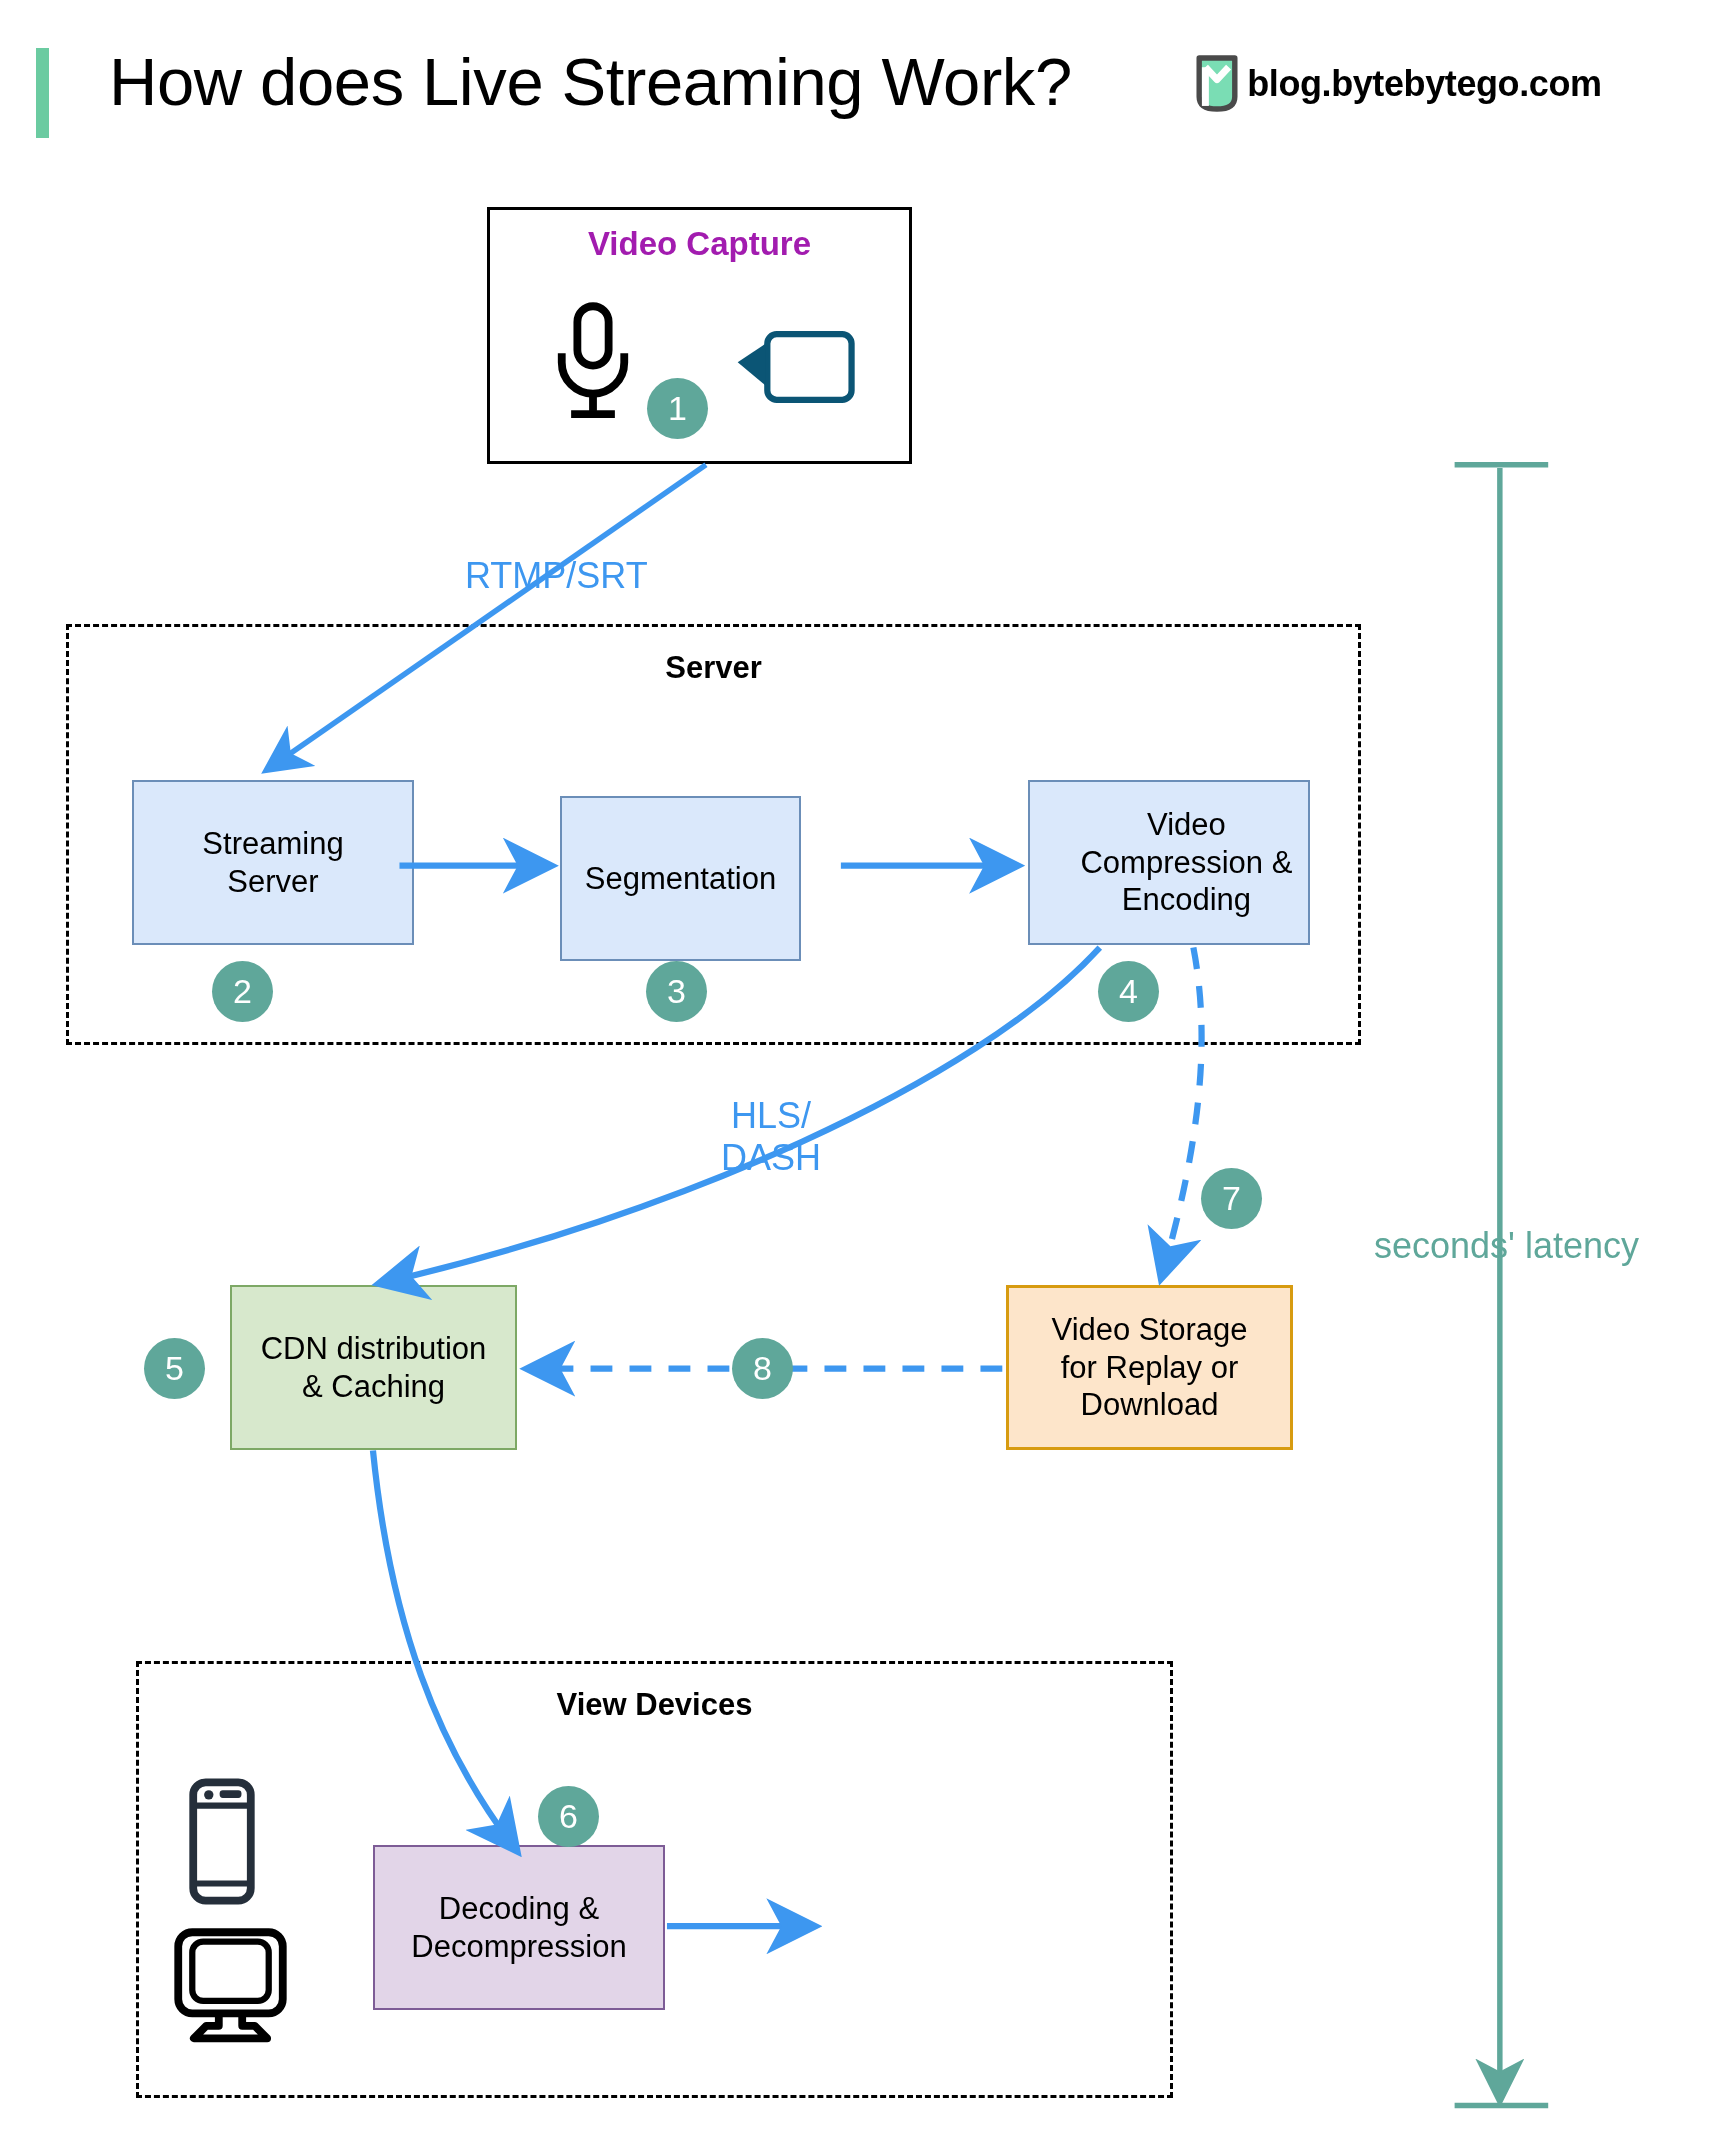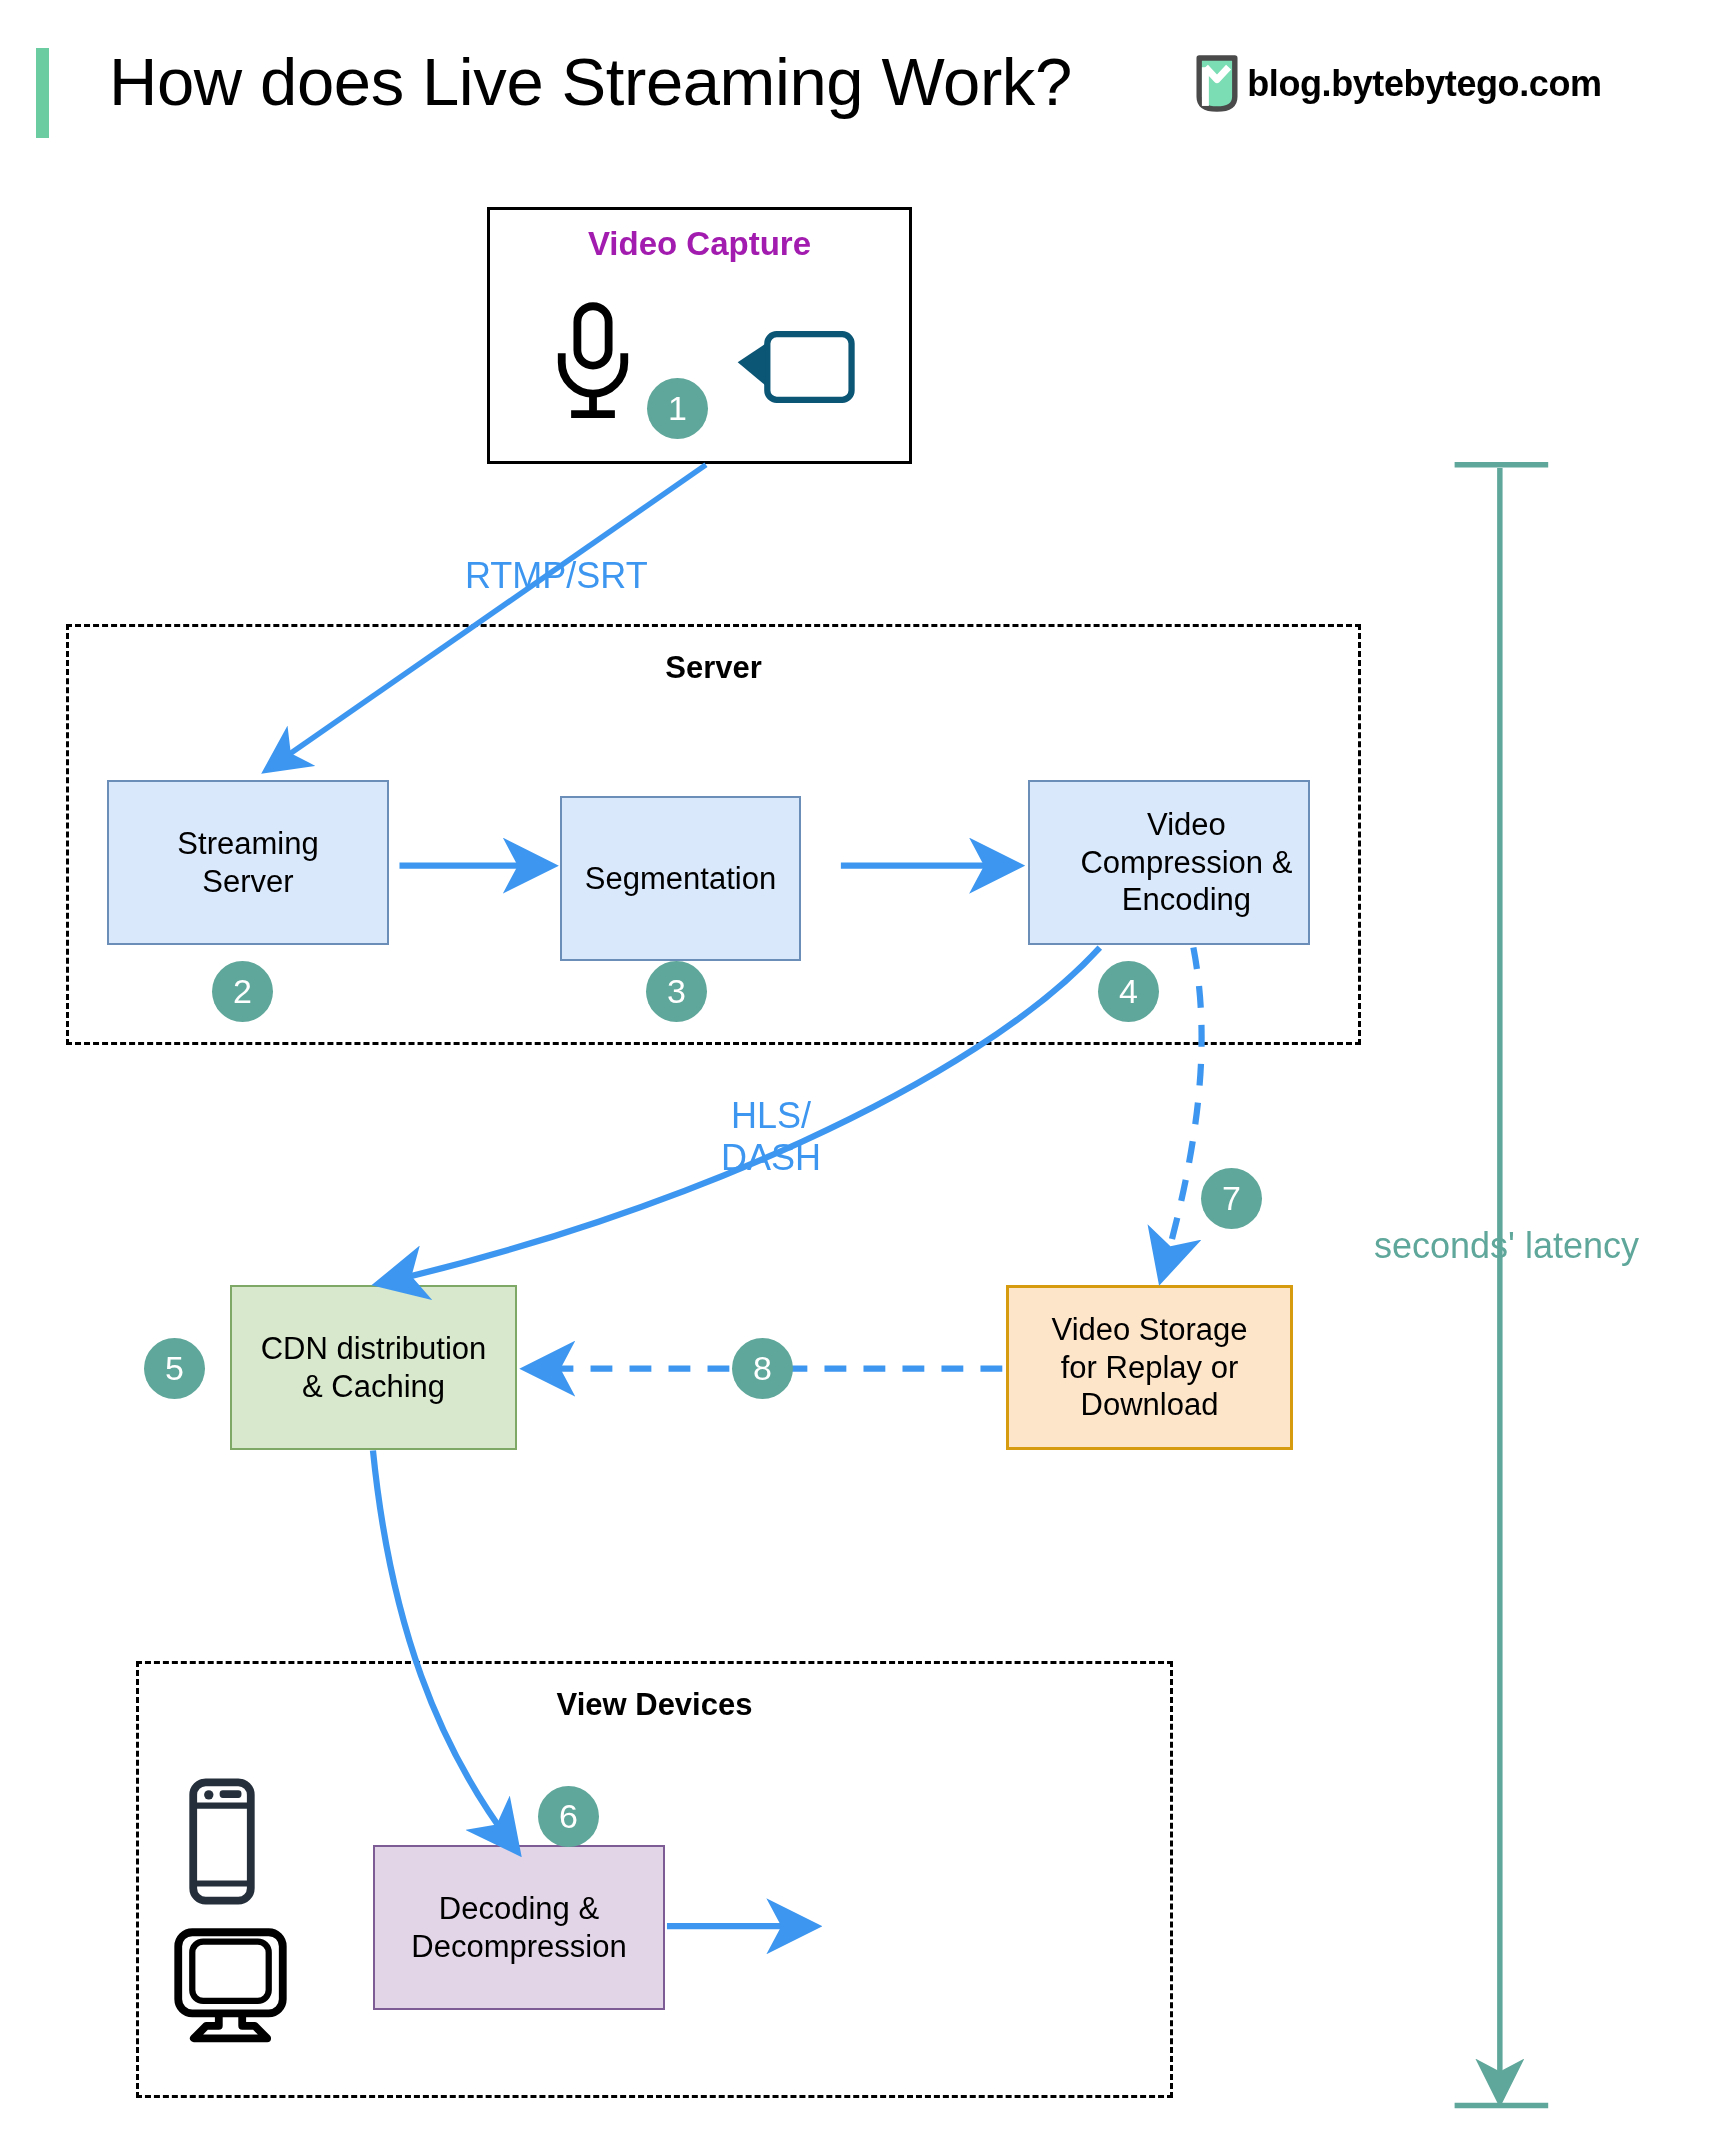--- a/index.html
+++ b/index.html
@@ -204,21 +204,21 @@
   <svg class="icon-abs" style="left:725px; top:328px;" width="133" height="78" viewBox="0 0 85 50">
     <rect x="27" y="4" width="54" height="42" rx="6" fill="none" stroke="#0B5575" stroke-width="4"></rect>
     <path d="M26 10 L8 22 L26 37 Z" fill="#0B5575"></path>
   </svg>
 
   <div class="step" style="left:647px; top:378px;">1</div>
 
   <div class="group-box" style="left:66px; top:624px; width:1295px; height:421px;"></div>
   <div class="group-title" style="left:66px; top:650px; width:1295px;">Server</div>
 
-  <div class="node blue-node" style="left:107px; top:780px; width:282px; height:165px;">Streaming
+  <div class="node blue-node" style="left:132px; top:780px; width:282px; height:165px;">Streaming
 Server</div>
   <div class="step" style="left:212px; top:961px;">2</div>
 
   <div class="node blue-node" style="left:560px; top:796px; width:241px; height:165px;">Segmentation</div>
   <div class="step" style="left:646px; top:961px;">3</div>
 
   <div class="node blue-node" style="left:1028px; top:780px; width:282px; height:165px;padding-left:41px;">Video
 Compression &amp;
 Encoding</div>
   <div class="step" style="left:1098px; top:961px;">4</div>

